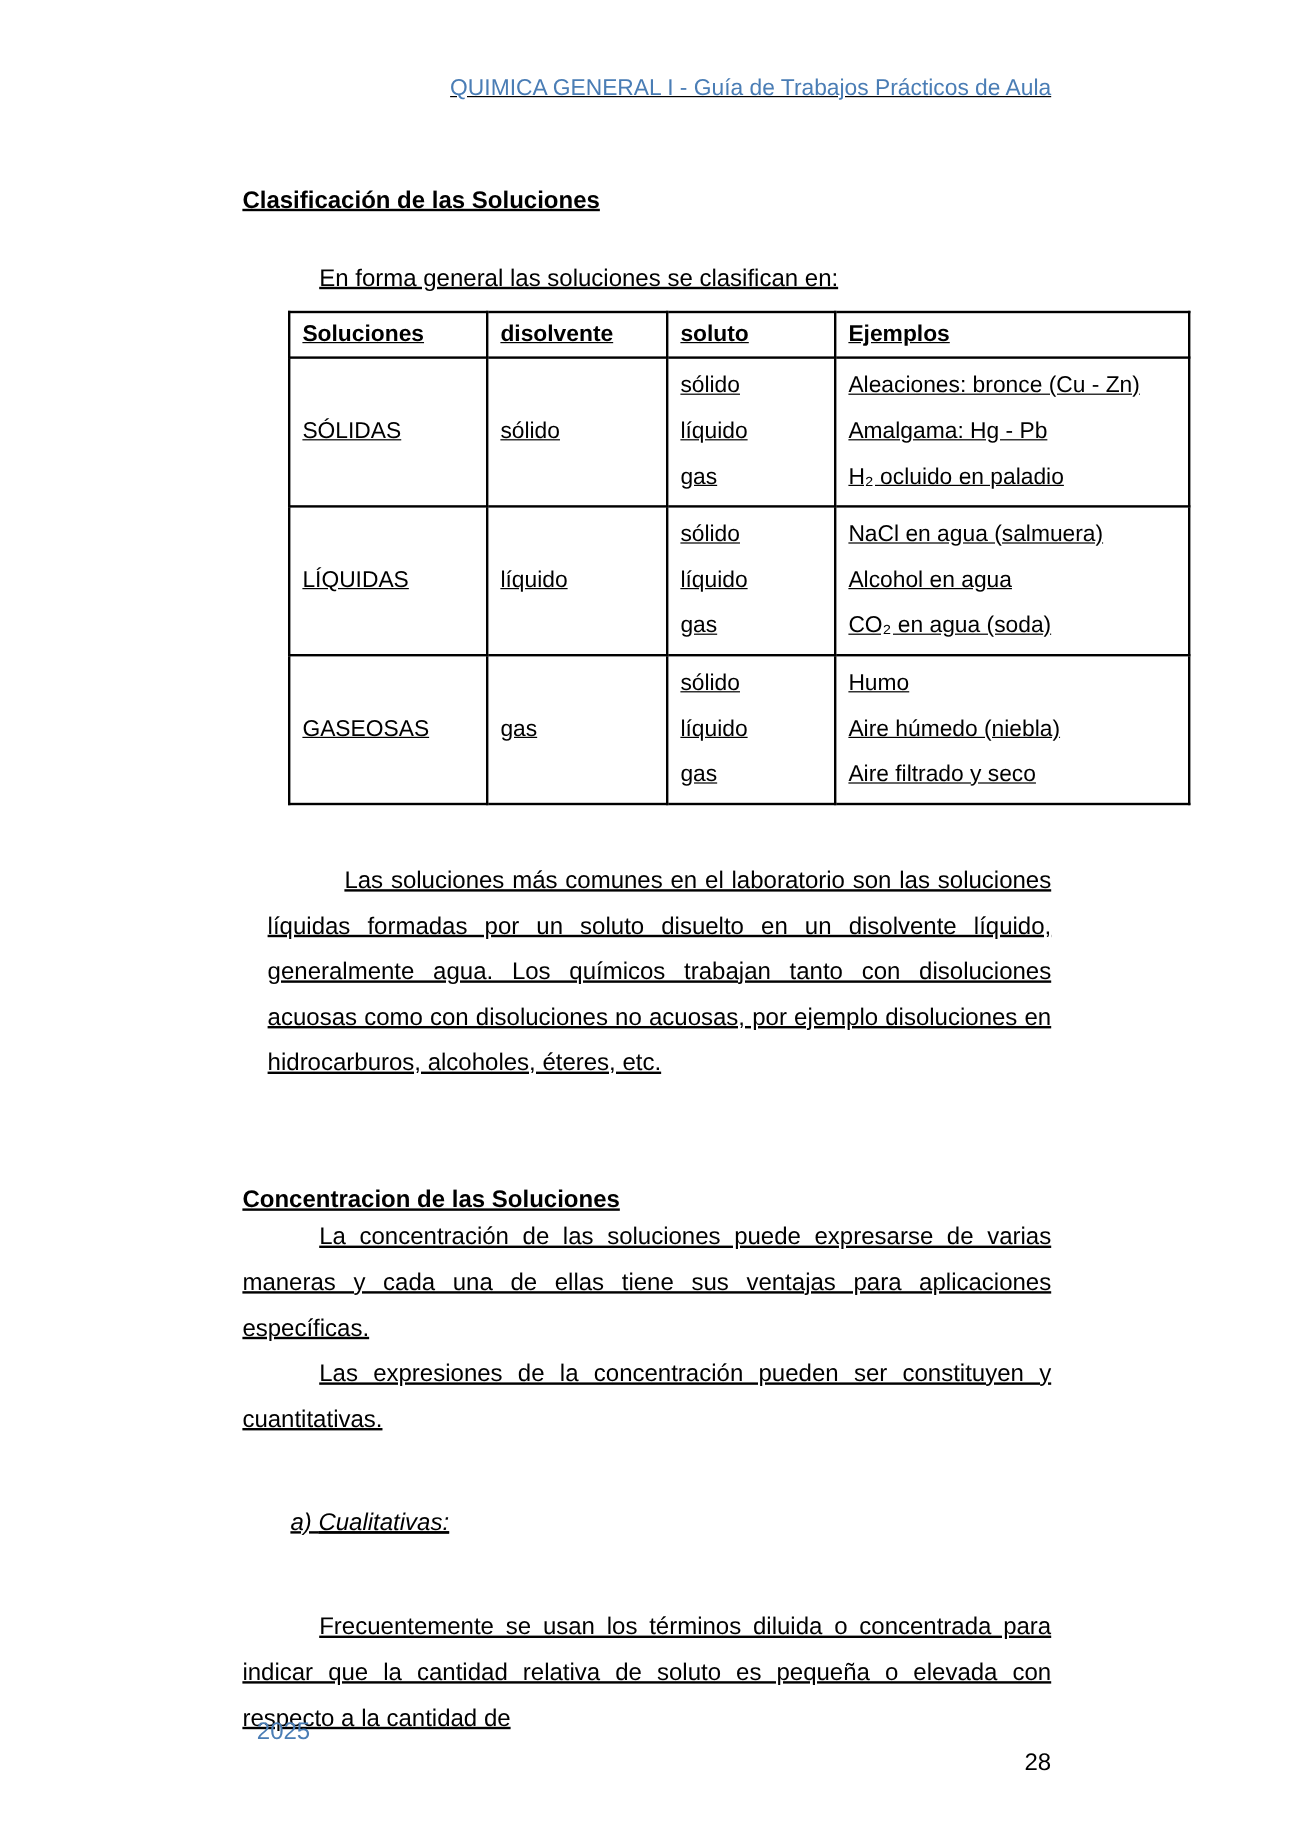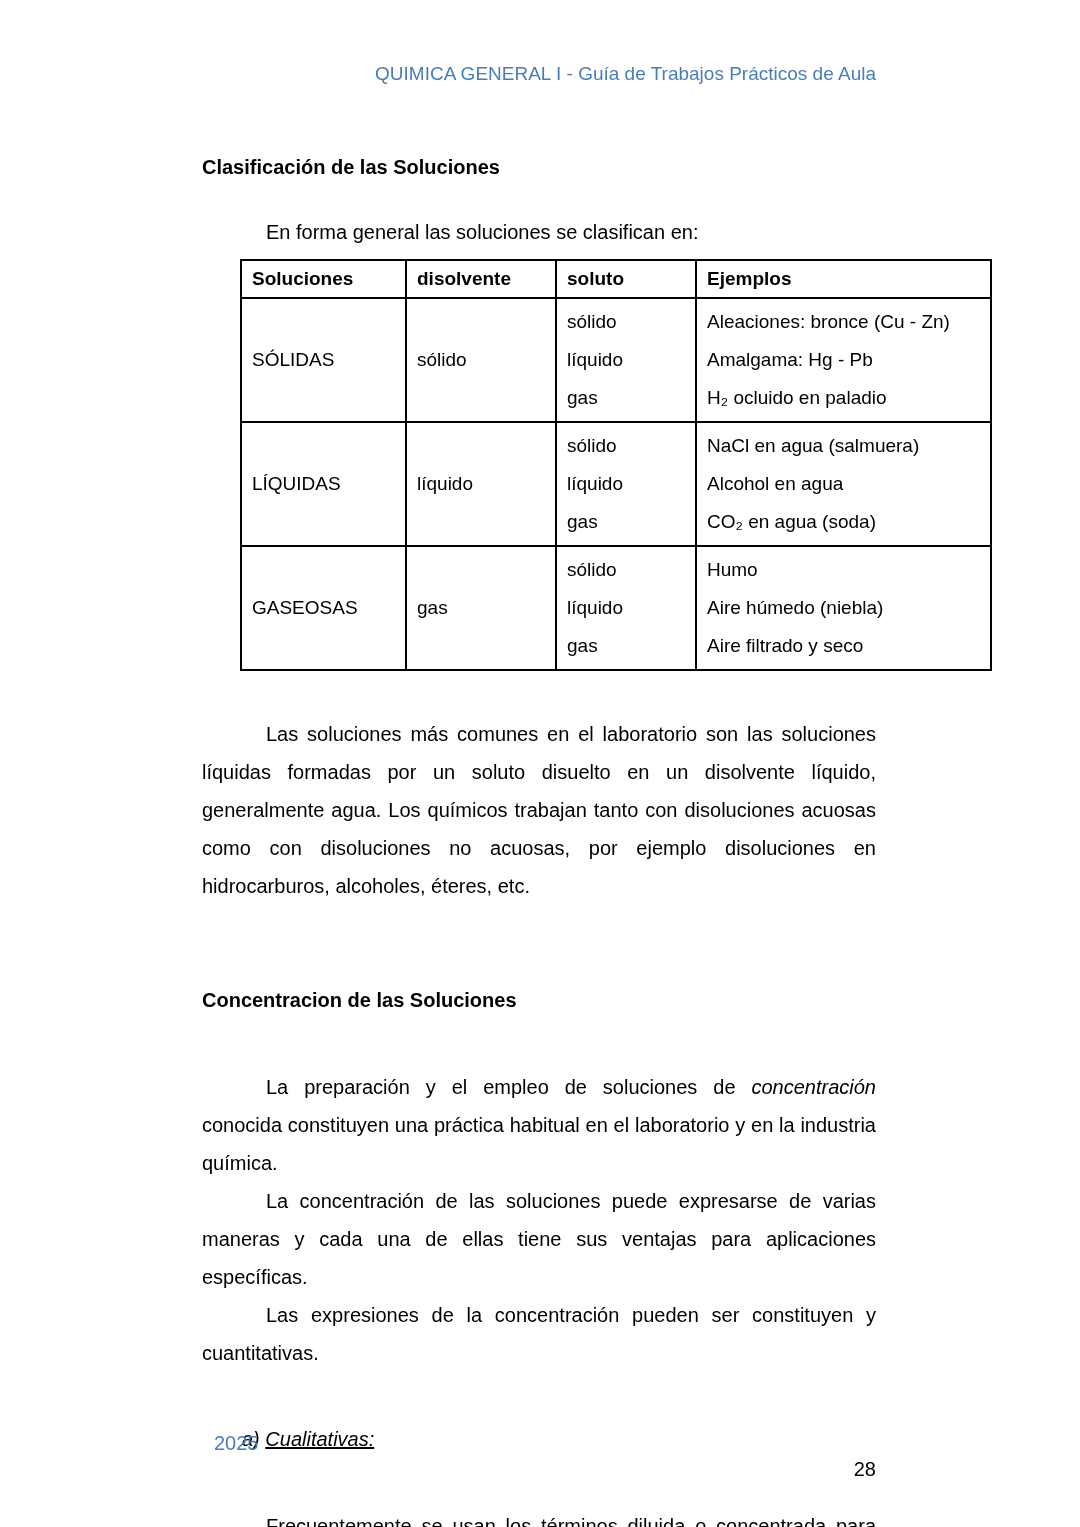--- a/index.html
+++ b/index.html
@@ -7,20 +7,21 @@
   .page {
     position: relative;
     width: 932px;
     height: 1527px;
     margin: 0 auto;
     background: #ffffff;
     font-family: "Liberation Sans", sans-serif;
     color: #000000;
     padding: 62px 130px 0 128px;
     overflow: hidden;
+    text-decoration: underline;
   }
   .doc-header {
     text-align: right;
     color: #4a7db5;
     font-size: 19px;
     line-height: 24px;
   }
   .section-heading {
     font-size: 20px;
     font-weight: bold;
@@ -51,21 +52,21 @@
   .col-soluto { width: 140px; }
   .col-ejemplos { width: 295px; }
   .cell-line { line-height: 38px; white-space: nowrap; }
   .body-para {
     font-size: 20px;
     line-height: 38px;
     text-align: justify;
     text-indent: 64px;
     margin: 0;
   }
-  .para-gap-top { margin-top: 44px; }
+  .para-gap-top { margin-top: 44px; margin-left: 21px; }
   .concentracion-heading { margin-top: 84px; }
   .after-heading { margin-top: 56px; }
   .sub-heading {
     font-size: 20px;
     font-style: italic;
     margin: 56px 0 0 40px;
   }
   .sub-heading .underlined { text-decoration: underline; }
   .italic-word { font-style: italic; }
   .footer-year {
@@ -153,21 +154,20 @@
           <div class="cell-line">Aire filtrado y seco</div>
         </td>
       </tr>
     </tbody>
   </table>
 
   <p class="body-para para-gap-top">Las soluciones más comunes en el laboratorio son las soluciones líquidas formadas por un soluto disuelto en un disolvente líquido, generalmente agua. Los químicos trabajan tanto con disoluciones acuosas como con disoluciones no acuosas, por ejemplo disoluciones en hidrocarburos, alcoholes, éteres, etc.</p>
 
   <div class="section-heading concentracion-heading">Concentracion de las Soluciones</div>
 
-  <p class="body-para after-heading"><span>La preparación y el empleo de soluciones de </span><span class="italic-word">concentración</span><span> conocida constituyen una práctica habitual en el laboratorio y en la industria química.</span></p>
 
 
   <p class="body-para">La concentración de las soluciones puede expresarse de varias maneras y cada una de ellas tiene sus ventajas para aplicaciones específicas.</p>
 
   <p class="body-para">Las expresiones de la concentración pueden ser constituyen y cuantitativas.</p>
 
   <div class="sub-heading"><span>a) </span><span class="underlined">Cualitativas:</span></div>
 
   <p class="body-para after-heading">Frecuentemente se usan los términos diluida o concentrada para indicar que la cantidad relativa de soluto es pequeña o elevada con respecto a la cantidad de</p>
 

